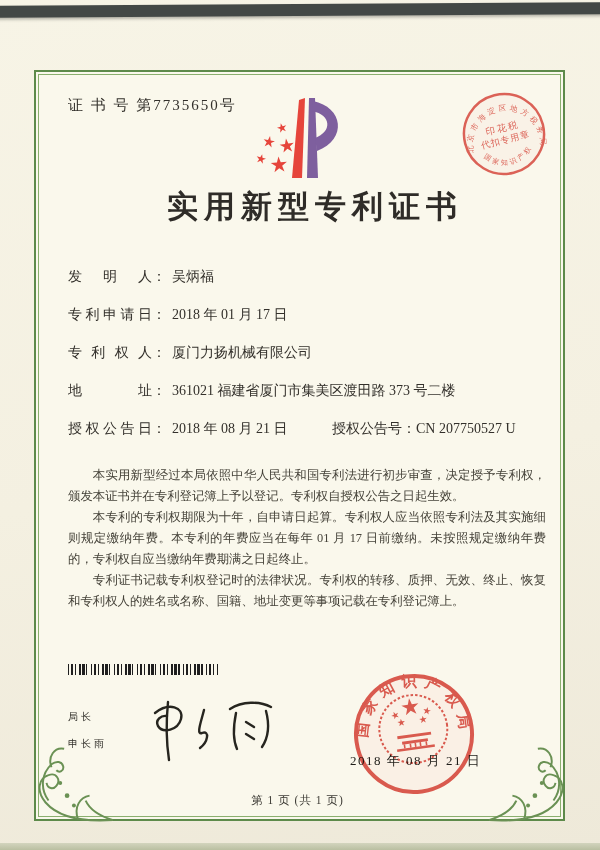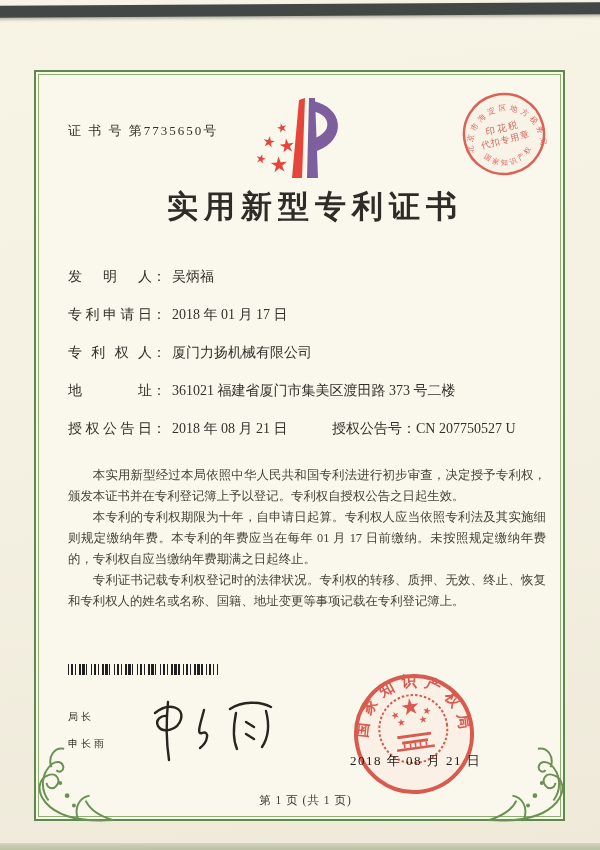--- a/index.html
+++ b/index.html
@@ -20,23 +20,22 @@
   .scan-bottom{
     position:absolute;bottom:0;left:0;right:0;height:7px;
     background:linear-gradient(0deg,#a8b18e,#c9cdb4);opacity:.75;
   }
   .frame{
     position:absolute;left:34px;top:70px;width:527px;height:747px;
     border:2px solid #5d8a4a;background:#faf8ec;
   }
   .frame-inner{position:absolute;inset:2px;border:1px solid #8aaf6e;}
   .certno{
-    position:absolute;left:68px;top:96px;font-size:13px;color:#33302b;
+    position:absolute;left:68px;top:96px;font-size:15px;color:#33302b;
     letter-spacing:2px;
-    margin-top:26px;
   }
   .logo{position:absolute;left:249px;top:88px;}
   .title{
     position:absolute;left:34px;width:562px;top:186px;text-align:center;
     font-size:31px;font-weight:bold;color:#2f2c28;letter-spacing:6px;
   }
   .content{position:absolute;left:68px;top:268px;width:478px;}
   .frow{height:14px;margin-bottom:24px;font-size:14px;color:#33302b;position:relative;white-space:nowrap;}
   .flabel .jl{display:inline-block;width:84px;text-align:justify;text-align-last:justify;vertical-align:top;}
   .fvalue{margin-left:6px;}
@@ -54,21 +53,21 @@
   .seal-date{
     position:absolute;left:350px;top:752px;font-size:13px;color:#1f1e1b;
     letter-spacing:1.5px;mix-blend-mode:multiply;
   }
   .tax-stamp{position:absolute;left:456px;top:86px;opacity:.85;transform:rotate(-14deg);}
   .flourish{position:absolute;top:736px;}
   .flourish.fl-left{left:27px;}
   .flourish.fl-right{left:487px;transform:scaleX(-1);}
   .footer{
     position:absolute;left:34px;width:527px;top:793px;text-align:center;
-    font-size:11.5px;color:#3c3a34;letter-spacing:1px;padding-left:8px;
+    font-size:11.5px;color:#3c3a34;letter-spacing:1px;
   }
   svg{display:block;}
 </style>
 </head>
 <body>
 
 <div class="paper">
   <div class="scan-top"></div>
 
   <div class="frame">

